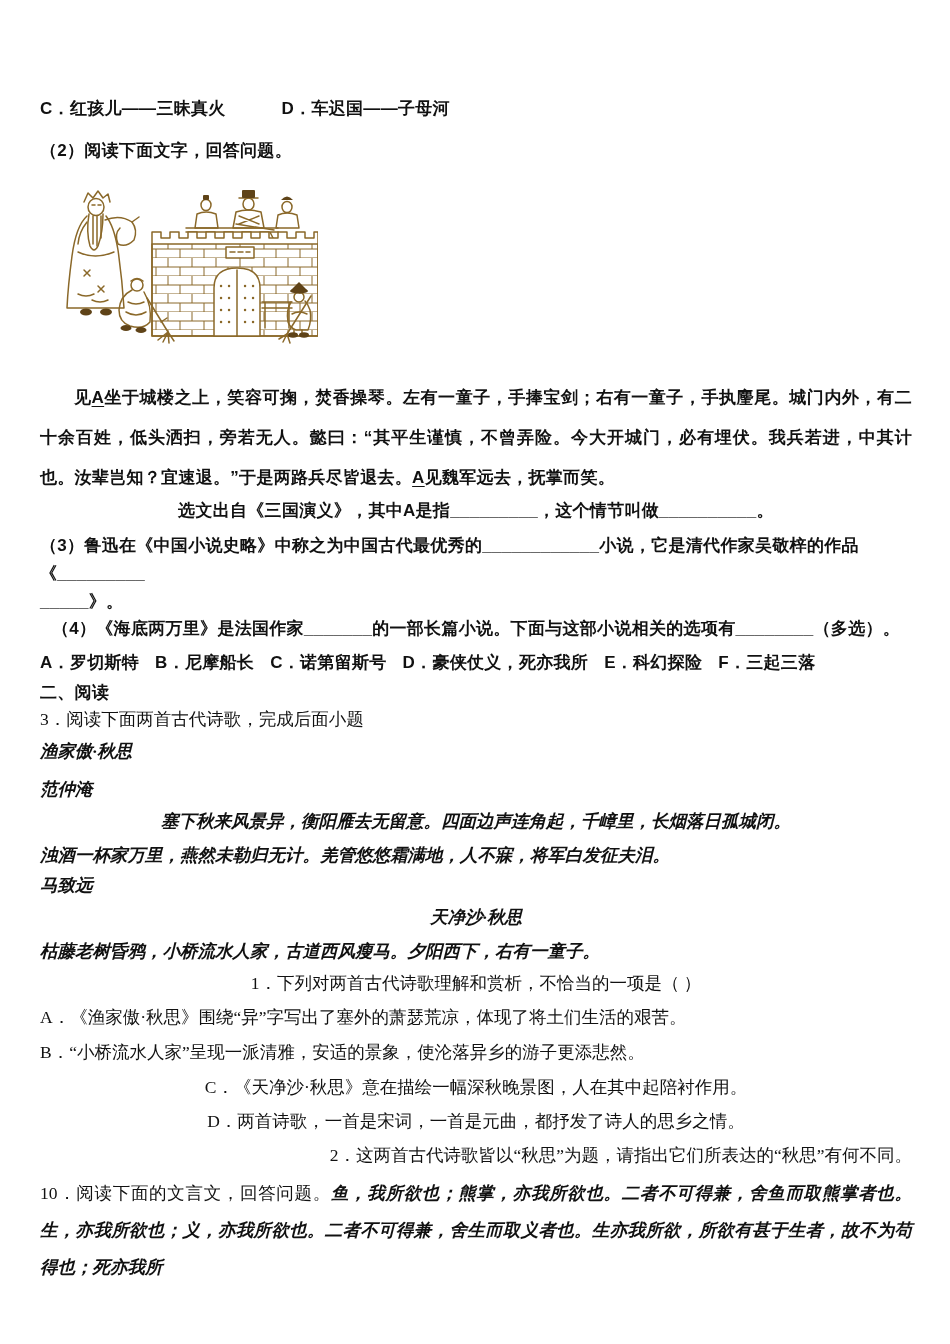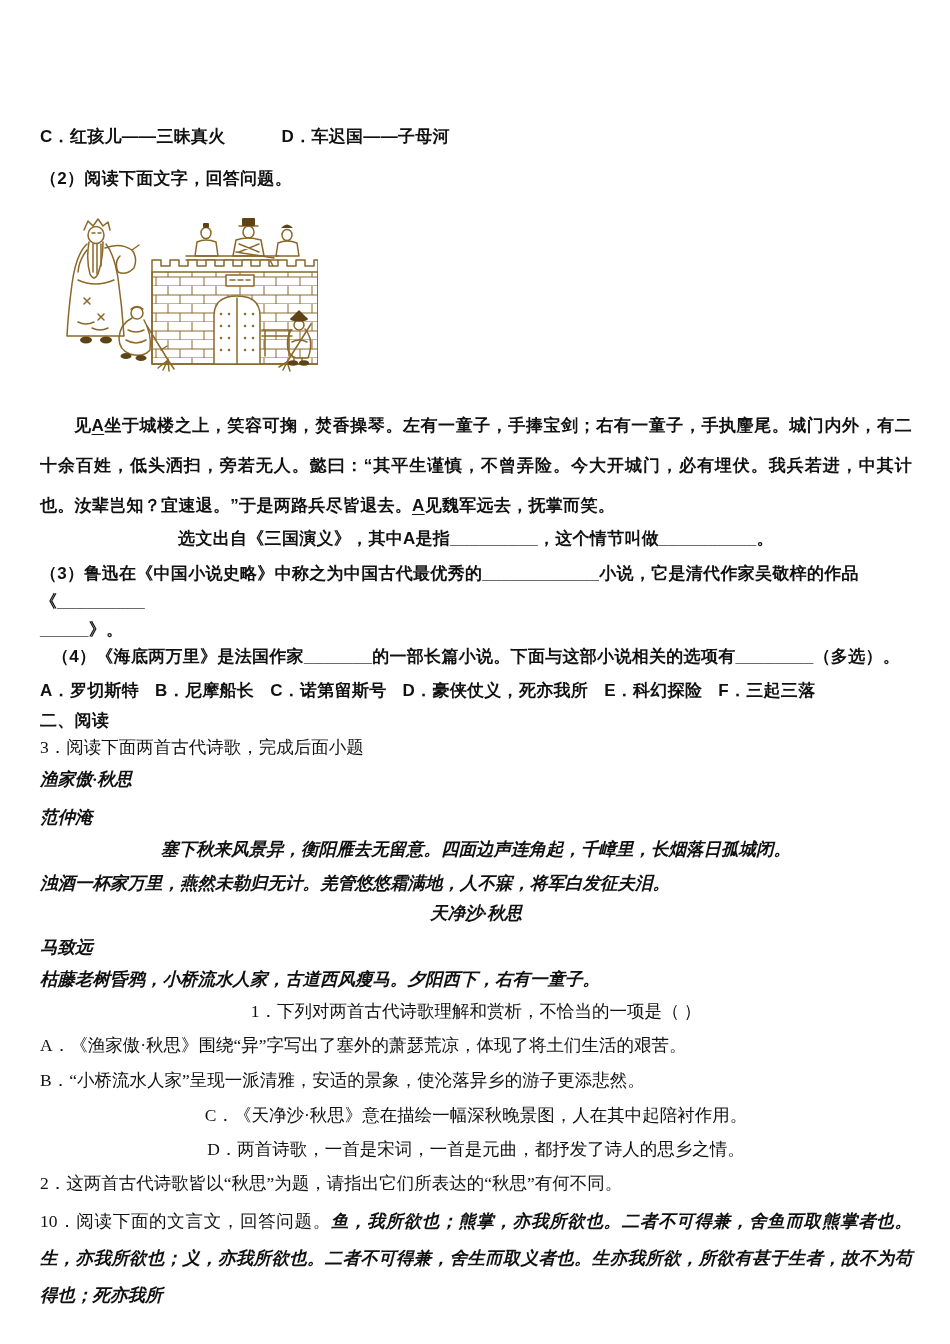--- a/index.html
+++ b/index.html
@@ -1,31 +1,31 @@
 <!DOCTYPE html>
 <html><head>
 <meta charset="utf-8">
 <style>
   html, body { margin:0; padding:0; }
   body { width:950px; height:1344px; background:#ffffff; color:#111; overflow:hidden; }
-  .page { box-sizing:border-box; width:950px; height:1148px; padding:96px 38px 0 40px;margin-top:28px; }
+  .page { box-sizing:border-box; width:950px; height:1148px; padding:96px 38px 0 40px; }
   p { margin:0; }
   .hei { font-family:"Liberation Sans","DejaVu Sans",sans-serif; font-weight:700; font-size:17px; line-height:26px; letter-spacing:0.3px; }
   .song { font-family:"Liberation Serif","DejaVu Serif",serif; font-weight:400; font-size:17.5px; line-height:26px; }
   .kai  { font-family:"Liberation Serif","DejaVu Serif",serif; font-weight:700; font-style:italic; font-size:17.5px; line-height:26px; }
   .excerpt { line-height:40px; text-align:justify; text-indent:2em; }
   .q3block { line-height:28px; }
   .q3block span { display:block; }
   .q10 { line-height:37px; text-align:justify; }
   .q10 .kai { font-size:17.5px; line-height:inherit; }
   .ul { text-decoration:underline; text-underline-offset:3px; }
   .d-gap { margin-left:56px; }
   .optrow span { margin-right:16px; }
   figure { margin:22px 0 28px 0; }
-  .mb4{margin-bottom:4px;} .mb6{margin-bottom:6px;} .mb7{margin-bottom:7px;}
+  .mb4{margin-bottom:4px;} .mb6{margin-bottom:6px;} .mb7{margin-bottom:7px;text-align:right;}
   .mb8{margin-bottom:8px;text-align:center;} .mb9{margin-bottom:9px;}
   .mb12{margin-bottom:12px;} .mb16{margin-bottom:16px;}
 </style>
 </head>
 <body>
 
 <div class="page">
 
   <p class="hei mb16"><span>C．红孩儿——三昧真火</span><span class="d-gap">D．车迟国——子母河</span></p>
 
@@ -120,22 +120,22 @@
 
   <p class="hei">二、阅读</p>
 
   <p class="song mb6">3．阅读下面两首古代诗歌，完成后面小题</p>
 
   <p class="kai mb12">渔家傲·秋思</p>
   <p class="kai mb6">范仲淹</p>
   <p class="kai mb8">塞下秋来风景异，衡阳雁去无留意。四面边声连角起，千嶂里，长烟落日孤城闭。</p>
   <p class="kai mb4">浊酒一杯家万里，燕然未勒归无计。羌管悠悠霜满地，人不寐，将军白发征夫泪。</p>
 
+  <p class="kai mb6">马致远</p>
   <p class="kai mb8">天净沙·秋思</p>
-  <p class="kai mb6">马致远</p>
   <p class="kai mb6">枯藤老树昏鸦，小桥流水人家，古道西风瘦马。夕阳西下，右有一童子。</p>
 
   <p class="song mb8">1．下列对两首古代诗歌理解和赏析，不恰当的一项是（ ）</p>
   <p class="song mb9">A．《渔家傲·秋思》围绕“异”字写出了塞外的萧瑟荒凉，体现了将土们生活的艰苦。</p>
   <p class="song mb9">B．“小桥流水人家”呈现一派清雅，安适的景象，使沦落异乡的游子更添悲然。</p>
   <p class="song mb8">C．《天净沙·秋思》意在描绘一幅深秋晚景图，人在其中起陪衬作用。</p>
   <p class="song mb8">D．两首诗歌，一首是宋词，一首是元曲，都抒发了诗人的思乡之情。</p>
 
   <p class="song mb7">2．这两首古代诗歌皆以“秋思”为题，请指出它们所表达的“秋思”有何不同。</p>
 

